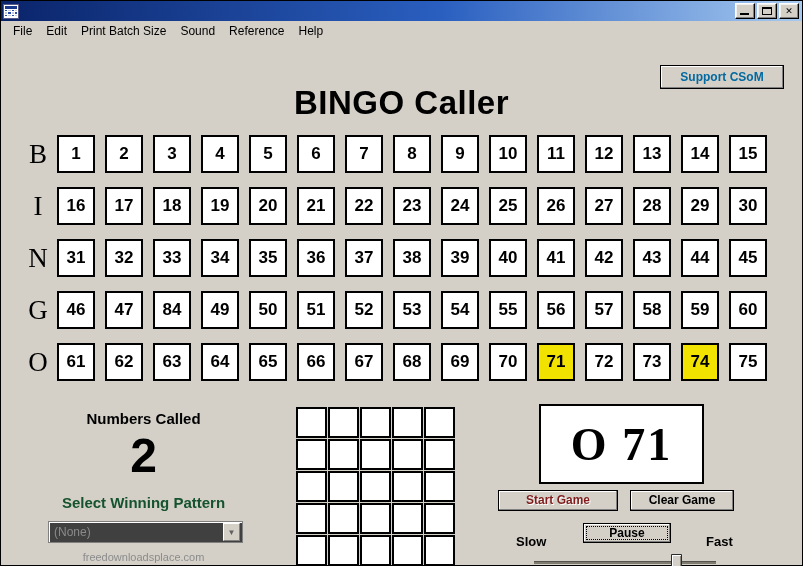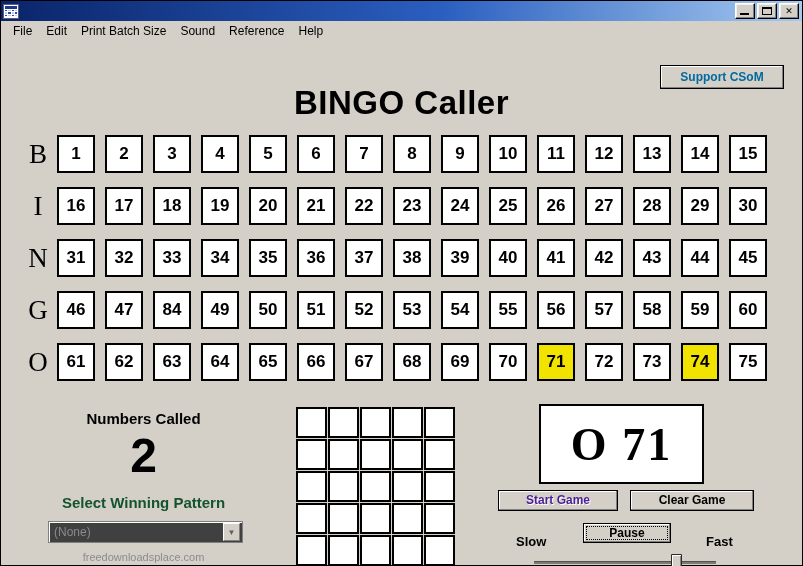--- a/index.html
+++ b/index.html
@@ -306,26 +306,26 @@
     box-sizing: border-box;
     font-size: 12px;
     font-weight: bold;
     color: #000;
     text-align: center;
     line-height: 19px;
     cursor: pointer;
     font-family: "Liberation Sans", sans-serif;
   }
   .game-btn.disabled {
-    color: #4c1d95;
+    color: #7f1d1d;
     text-shadow: 1px 1px 0 #ffffff;
     cursor: default;
   }
   #start-game { left: 497px; top: 448px; width: 120px; }
-  #clear-game { left: 629px; top: 448px; width: 124px; }
+  #clear-game { left: 629px; top: 448px; width: 104px; }
   #pause-btn  { left: 582px; top: 481px; width: 88px; height: 20px; line-height: 18px; }
   #pause-btn .focus-ring {
     position: absolute;
     left: 2px; top: 2px; right: 2px; bottom: 2px;
     border: 1px dotted #000;
     pointer-events: none;
   }
 
   
   .speed-slow {

